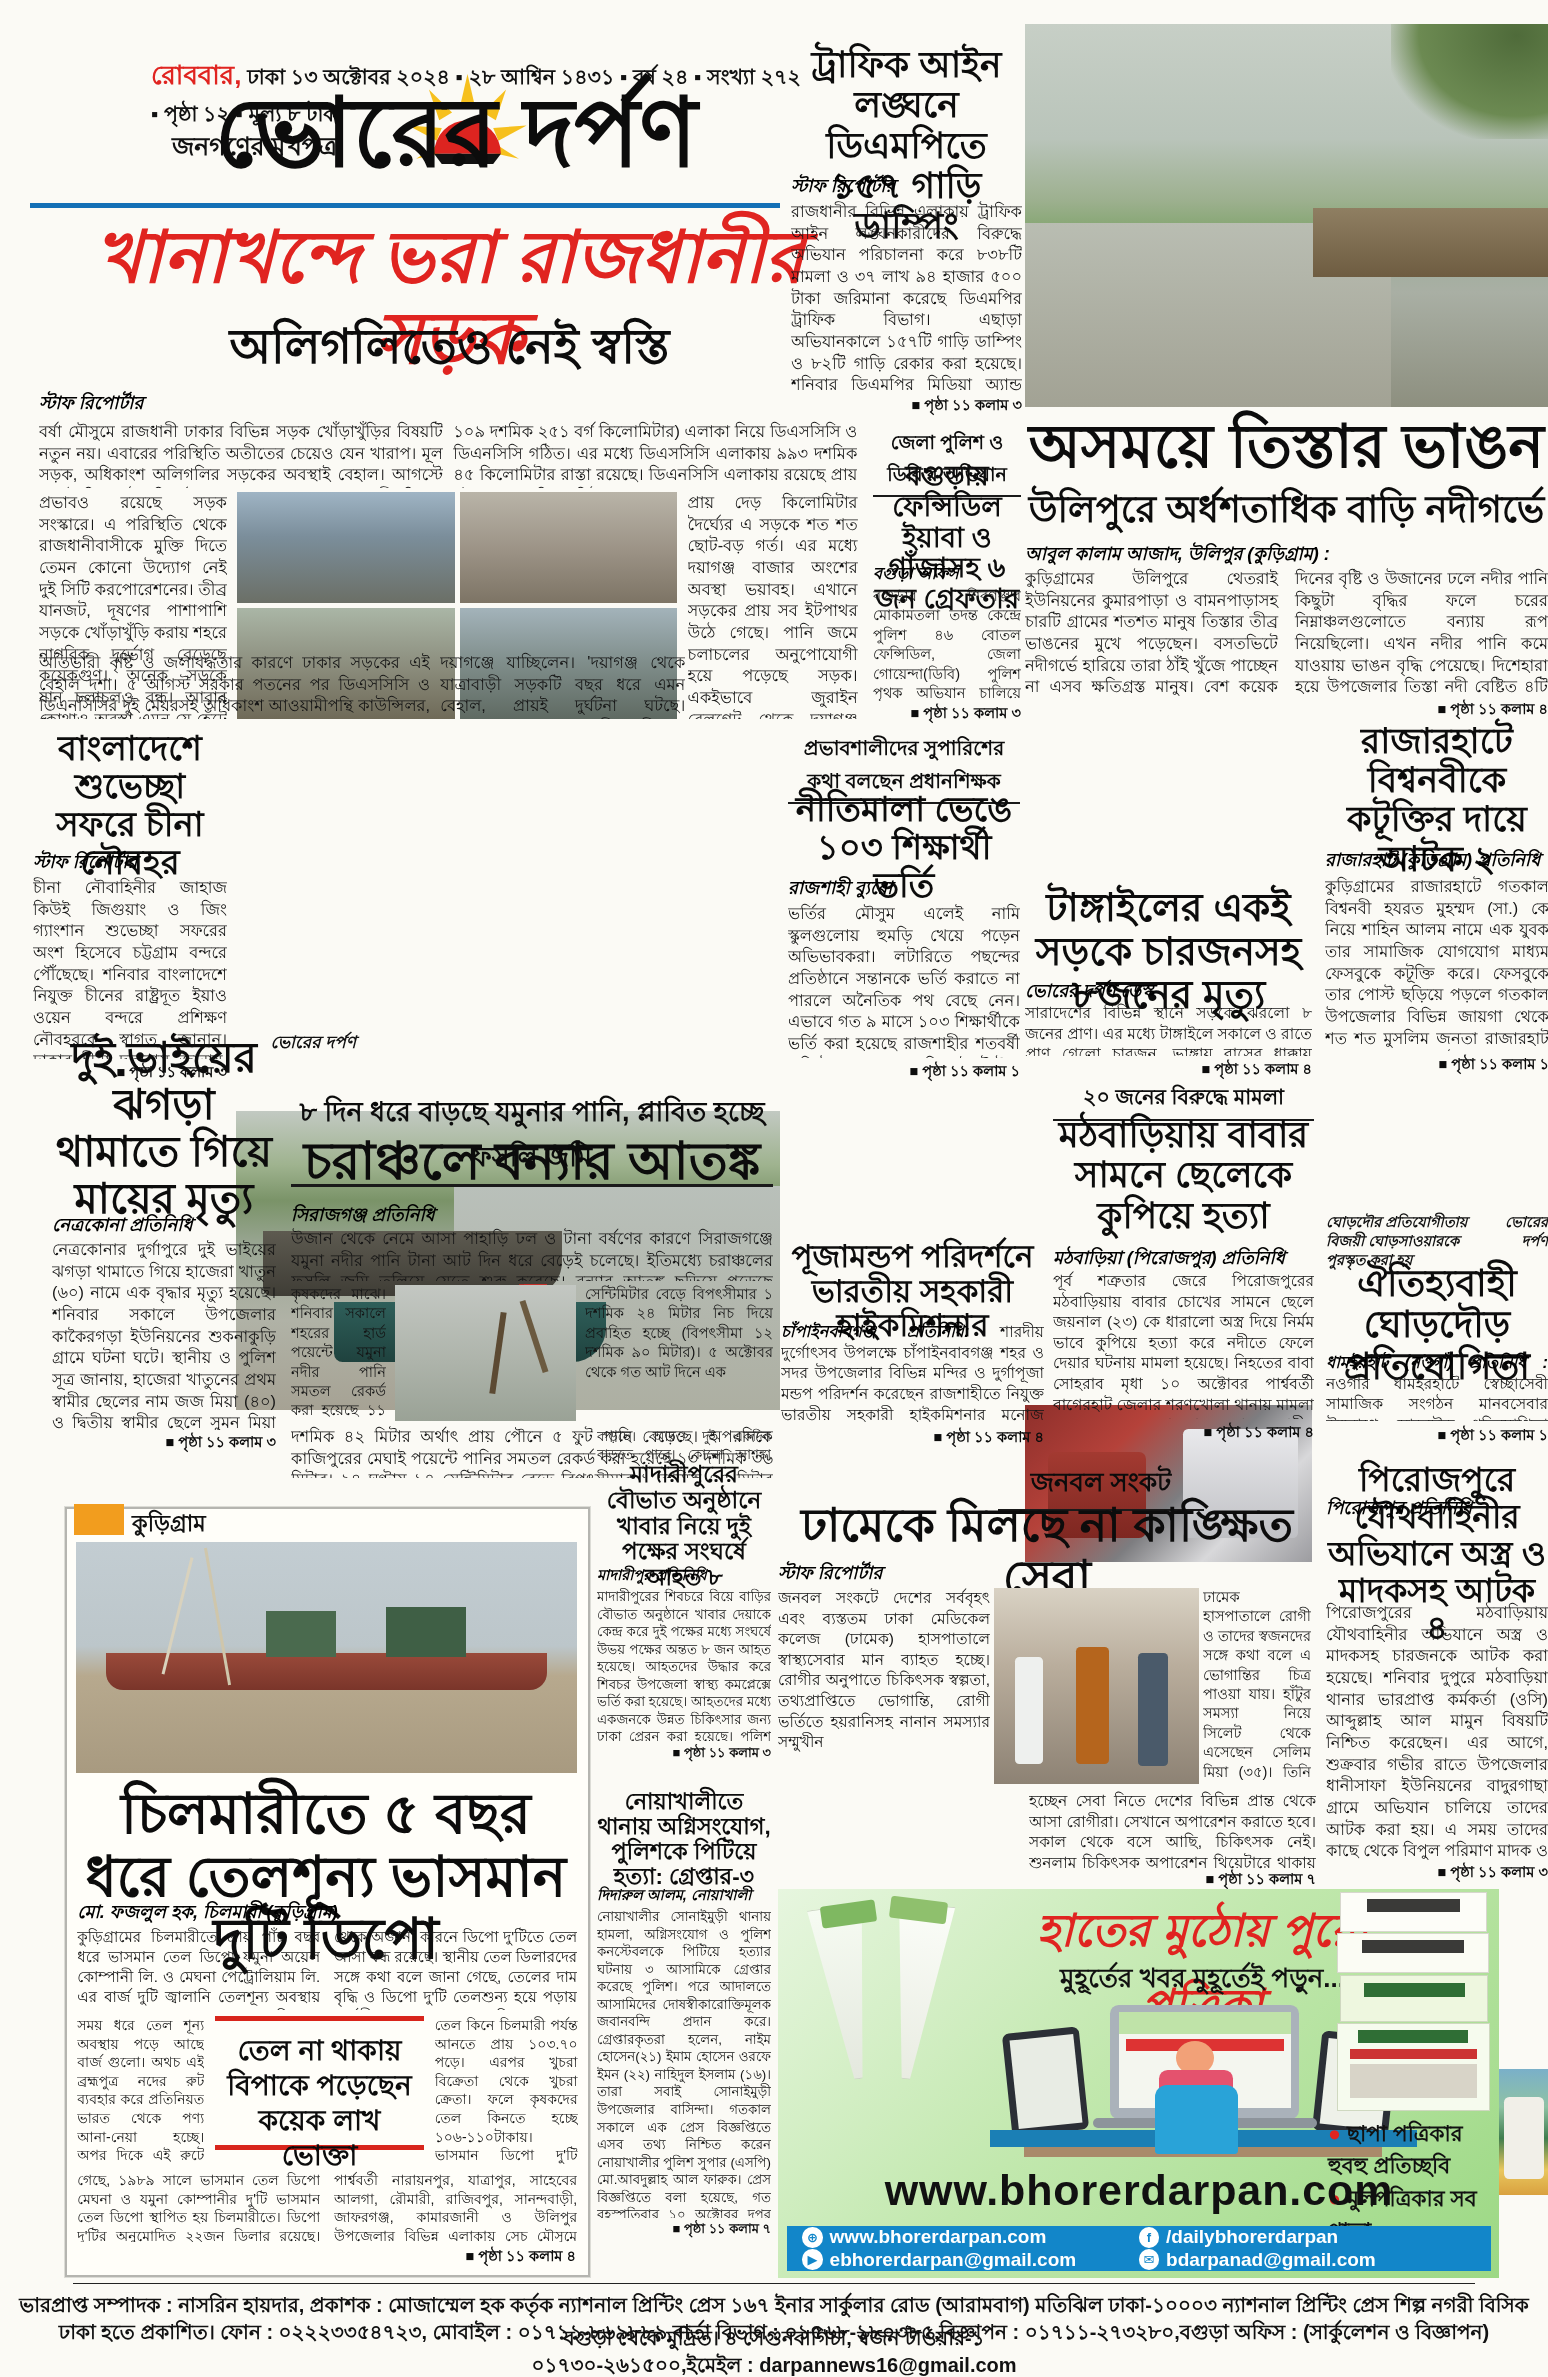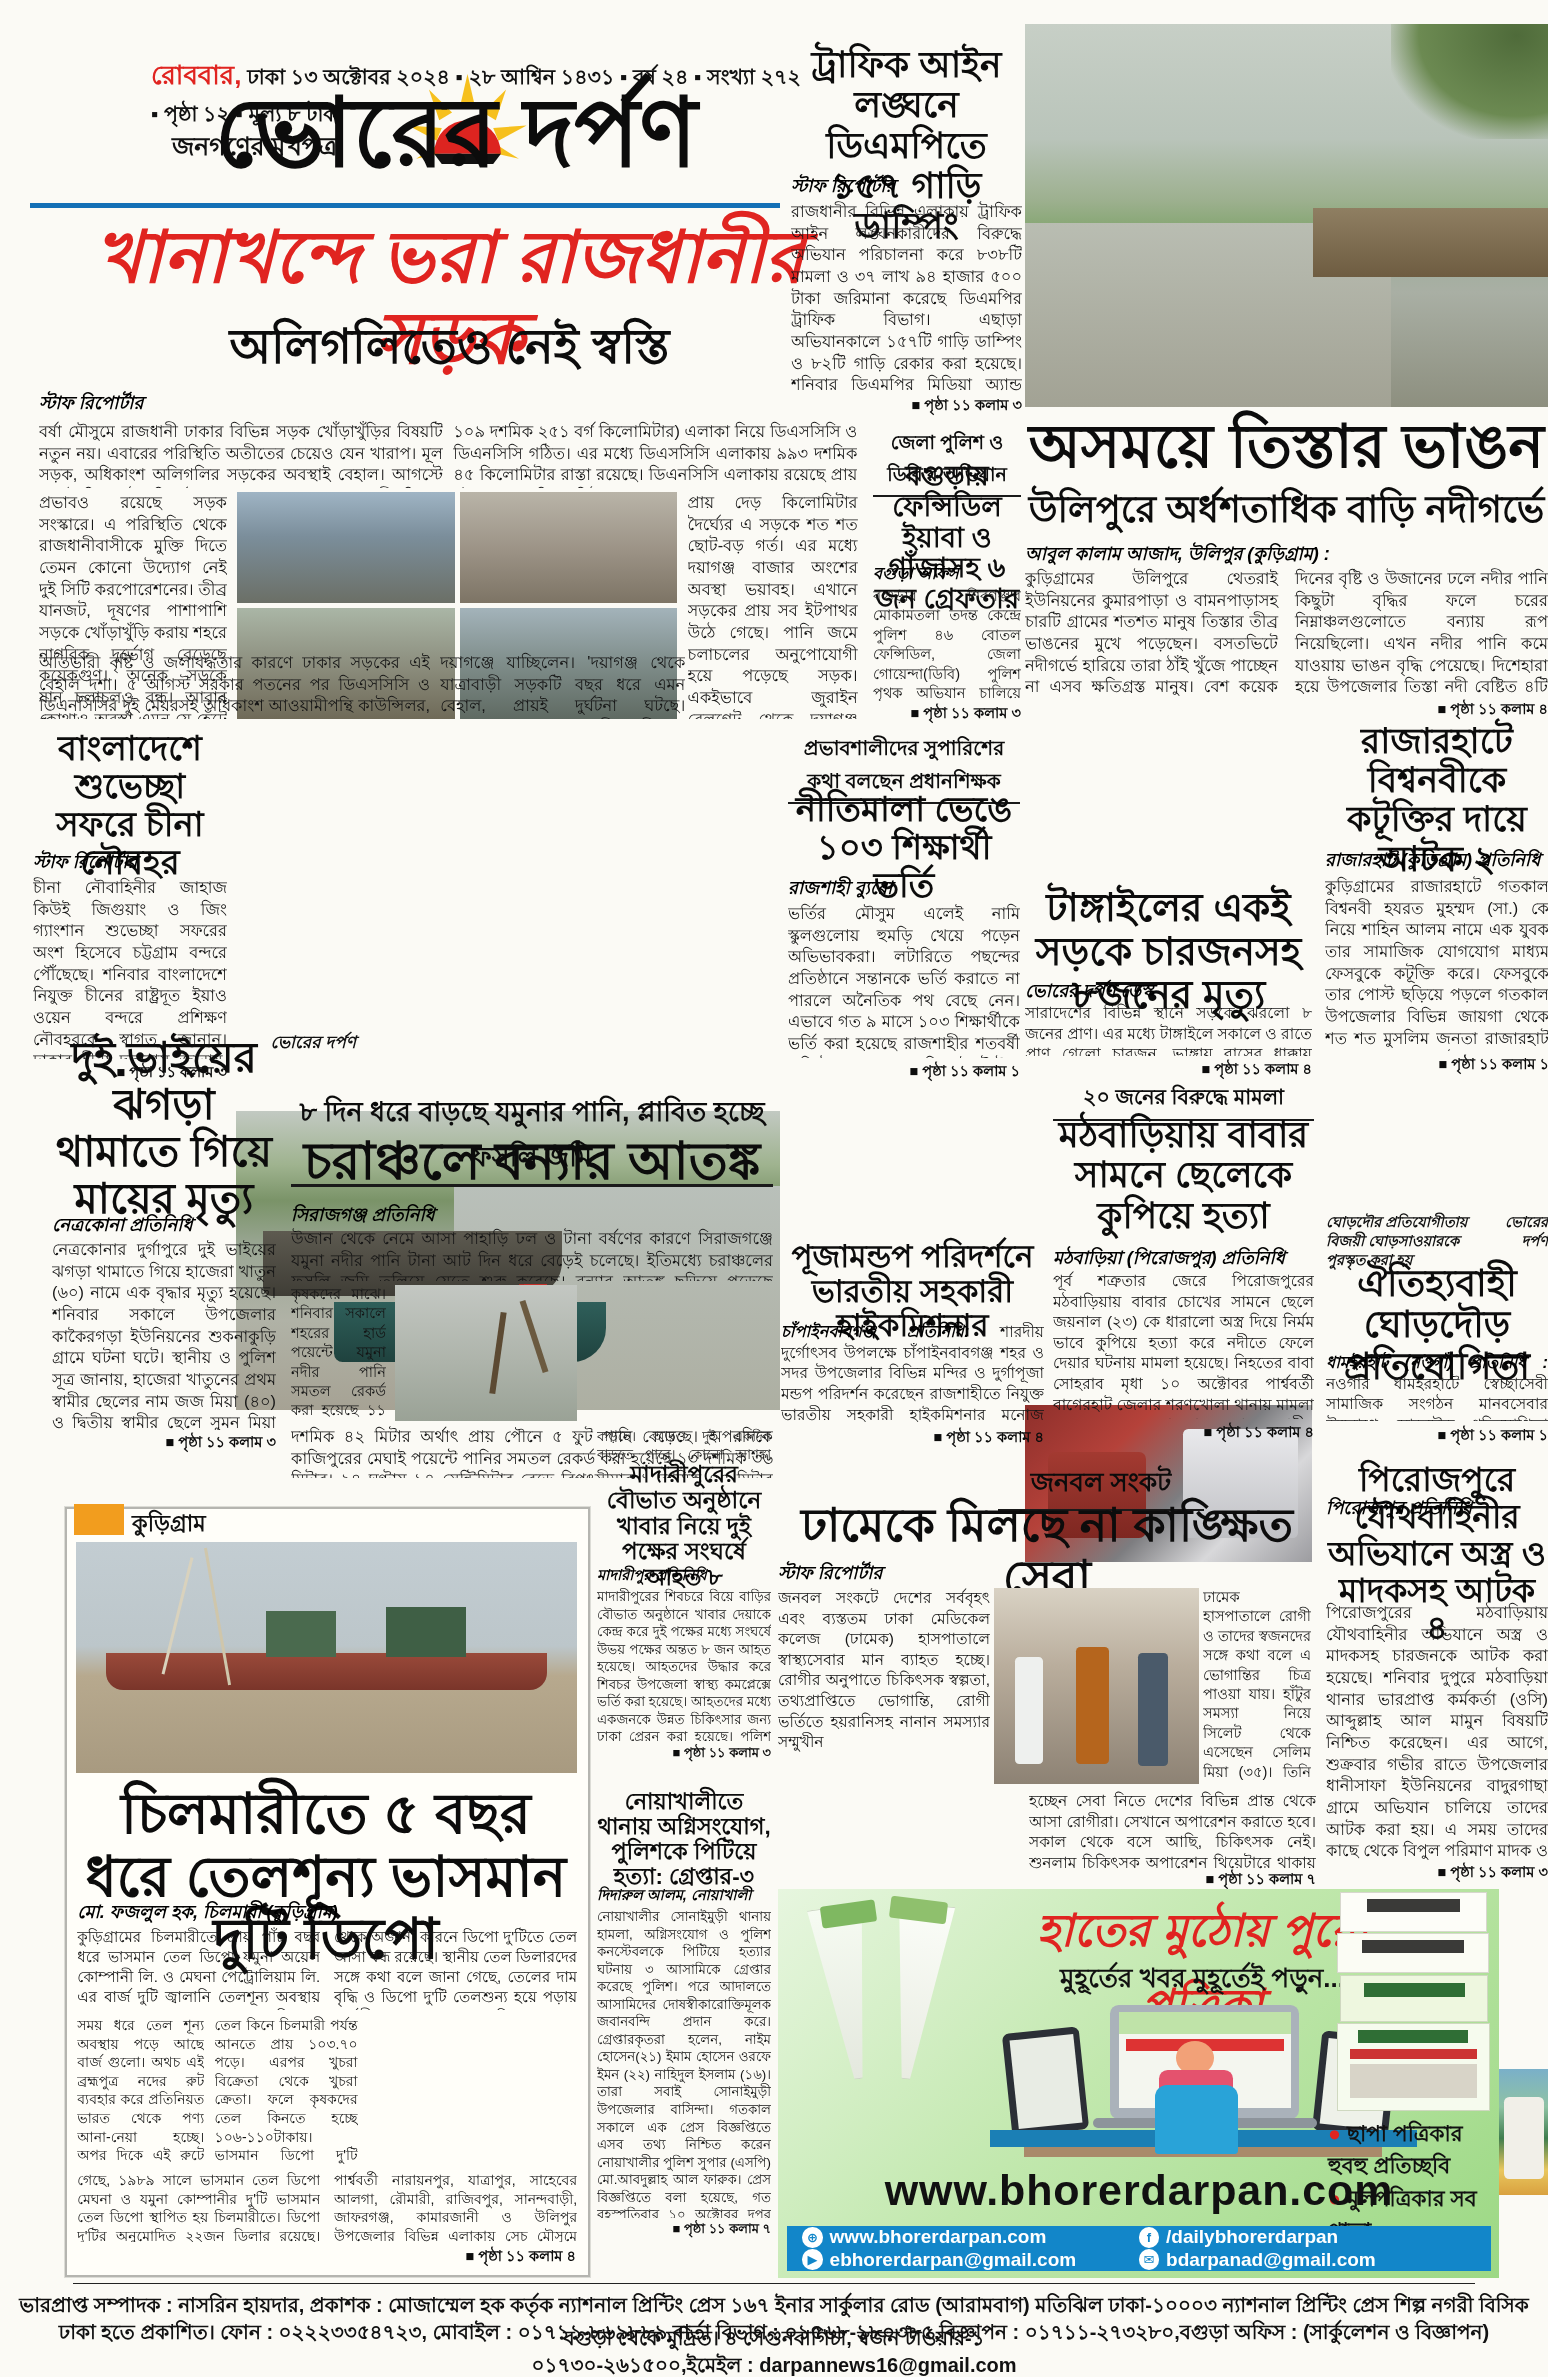--- a/index.html
+++ b/index.html
@@ -141,20 +141,21 @@
 <div class="abs kick" style="left:291px;top:1091px;width:482px;font-size:27px;border-bottom-width:3.4px">৮ দিন ধরে বাড়ছে যমুনার পানি, প্লাবিত হচ্ছে ফসলি জমি</div>
 <div class="abs hl" style="left:291px;top:1132px;width:482px;font-size:52px">চরাঞ্চলে বন্যার আতঙ্ক</div>
 <div class="abs by" style="left:291px;top:1201px">সিরাজগঞ্জ প্রতিনিধি</div>
 <div class="abs bd" style="left:291px;top:1228px;width:482px;height:53px">উজান থেকে নেমে আসা পাহাড়ি ঢল ও টানা বর্ষণের কারণে সিরাজগঞ্জে যমুনা নদীর পানি টানা আট দিন ধরে বেড়েই চলেছে। ইতিমধ্যে চরাঞ্চলের ফসলি জমি তলিয়ে যেতে শুরু করেছে। বন্যার আতঙ্ক ছড়িয়ে পড়েছে চরাঞ্চলের</div>
 <div class="abs row" style="left:291px;top:1285px;width:482px;height:136px;gap:8.6px">
   <div class="bd" style="width:95px;height:136px;font-size:14.6px">কৃষকদের মাঝে। শনিবার সকালে শহরের হার্ড পয়েন্টে যমুনা নদীর পানি সমতল রেকর্ড করা হয়েছে ১১ দশমিক ৬৬ মিটার। ২৪ ঘণ্টায় ১৪</div>
   <div class="ph" style="width:182px;height:136px;background:linear-gradient(180deg,#c3c7c2 0%,#aeb4ab 55%,#9aa296 100%)">
     <div class="abs" style="left:55%;top:20%;width:6px;height:60%;background:#5c4a33;transform:rotate(8deg)"></div>
     <div class="abs" style="left:75%;top:10%;width:6px;height:55%;background:#6b5a40;transform:rotate(-18deg)"></div>
   </div>
+  <div class="bd" style="width:188px;height:136px;font-size:14.6px">সেন্টিমিটার বেড়ে বিপৎসীমার ১ দশমিক ২৪ মিটার নিচ দিয়ে প্রবাহিত হচ্ছে (বিপৎসীমা ১২ দশমিক ৯০ মিটার)। ৫ অক্টোবর থেকে গত আট দিনে এক</div>
 </div>
 <div class="abs bd" style="left:291px;top:1426px;width:482px;height:52px">দশমিক ৪২ মিটার অর্থাৎ প্রায় পৌনে ৫ ফুট পানি বেড়েছে। অপরদিকে কাজিপুরের মেঘাই পয়েন্টে পানির সমতল রেকর্ড করা হয়েছে ১৩ দশমিক ৩৬ মিটার। ২৪ ঘণ্টায় ১৪ সেন্টিমিটার বেড়ে বিপৎসীমার ১ দশমিক ৪৪ মিটার নিচ</div>
 <div class="abs bd sm" style="left:597px;top:1428px;width:174px;height:34px">বাড়ছে। আরও দুই একদিন বাড়তে পারে। কোনো আশঙ্কা নেই।</div>
 
 <div class="abs ph" style="left:781px;top:1086px;width:263px;height:148px;background:
   linear-gradient(135deg,#7e6a5a 0%,#b08a6b 25%,#d8b07c 45%,#c76a6e 65%,#8f5a4f 100%)">
   <div class="abs" style="left:40%;top:45%;width:26%;height:40%;background:radial-gradient(circle at 50% 30%,#f0c24a,#e2806e 60%,#b9485a)"></div>
 </div>
 <div class="abs hl" style="left:781px;top:1240px;width:263px;font-size:31px">পূজামন্ডপ পরিদর্শনে ভারতীয় সহকারী হাইকমিশনার</div>
 <div class="abs bd" style="left:781px;top:1321px;width:263px;height:101px;font-size:15.5px">
@@ -228,20 +229,21 @@
     <div class="abs" style="left:28%;top:2%;width:3.4px;height:60%;background:#cfc6ab;transform:rotate(-10deg)"></div>
   </div>
   <div class="hl" style="position:absolute;left:6.9px;top:274px;width:504px;font-size:56px">চিলমারীতে ৫ বছর ধরে তেলশূন্য ভাসমান দুটি ডিপো</div>
   <div class="by" style="position:absolute;left:10.3px;top:389px">মো. ফজলুল হক, চিলমারী (কুড়িগ্রাম)</div>
   <div class="row" style="position:absolute;left:10.3px;top:418px;width:501px;height:83px;gap:13.8px">
     <div class="bd" style="width:243px;height:83px;font-size:15px">কুড়িগ্রামের চিলমারীতে প্রায় পাঁচ বছর ধরে ভাসমান তেল ডিপো যমুনা অয়েল কোম্পানী লি. ও মেঘনা পেট্রোলিয়াম লি. এর বার্জ দুটি জ্বালানি তেলশূন্য অবস্থায় পরে আছে। তেল না থাকায় বিপাকে পড়েছেন কয়েক লাখ ভোক্তা। খোঁজ নিয়ে জানা গেছে, ব্রহ্মপুত্র নদের নাব্যতা সংকট দেখিয়ে দীর্ঘ</div>
     <div class="bd" style="width:243px;height:83px;font-size:15px">থেকে অজানা কারনে ডিপো দু'টিতে তেল আসা বন্ধ রয়েছে। স্থানীয় তেল ডিলারদের সঙ্গে কথা বলে জানা গেছে, তেলের দাম বৃদ্ধি ও ডিপো দু'টি তেলশুন্য হয়ে পড়ায় পার্বতীপুর অথবা রংপুর ডিপো থেকে ১০১.৭০ টাকায় কিনে সড়কপথে তেল আনতে অতিরিক্ত পরিবহন, ঘাটতি ও লেবার খরচ প্রতি লিটারে প্রায় ২টাকা বেশী হয়। সব মিলে ডিলারদের</div>
   </div>
   <div class="row" style="position:absolute;left:10.3px;top:507px;width:501px;height:148px;gap:10.3px">
     <div class="bd" style="width:127px;height:148px;font-size:14px">সময় ধরে তেল শূন্য অবস্থায় পড়ে আছে বার্জ গুলো। অথচ এই ব্রহ্মপুত্র নদের রুট ব্যবহার করে প্রতিনিয়ত ভারত থেকে পণ্য আনা-নেয়া হচ্ছে। অপর দিকে এই রুটে চলাচল করছে ফেরি। দায়িত্বশীল মাধ্যমে জানা</div>
+    <div class="insetbox" style="width:203px;height:100px">তেল না থাকায় বিপাকে পড়েছেন কয়েক লাখ ভোক্তা</div>
     <div class="bd" style="width:143px;height:148px;font-size:14px">তেল কিনে চিলমারী পর্যন্ত আনতে প্রায় ১০৩.৭০ পড়ে। এরপর খুচরা বিক্রেতা থেকে খুচরা ক্রেতা। ফলে কৃষকদের তেল কিনতে হচ্ছে ১০৬-১১০টাকায়। ভাসমান ডিপো দু'টি উপজেলার জ্বালানী তেলের চাহিদা মিটানোর পর</div>
   </div>
   <div class="row" style="position:absolute;left:10.3px;top:662px;width:501px;height:71px;gap:13.8px">
     <div class="bd" style="width:243px;height:71px;font-size:14px">গেছে, ১৯৮৯ সালে ভাসমান তেল ডিপো মেঘনা ও যমুনা কোম্পানীর দু'টি ভাসমান তেল ডিপো স্থাপিত হয় চিলমারীতে। ডিপো দু'টির অনুমোদিত ২২জন ডিলার রয়েছে। এদিকে এই তেল ডিপো থেকে কুড়িগ্রাম, গাইবান্ধা, জামালপুর ও লালমনিরহাট জেলার কয়েকটি উপজেলায় জ্বালানী তেল সরবরাহ হত। ২০২০ সালের ৮ জানুয়ারি যমুনা অয়েল কোম্পানী লিঃ ও ২২ ফেব্রুয়ারী তারিখে মেঘনা পেট্রোলিয়াম লিমিটেডের তেল শেষ হয়ে যাওয়ার পর</div>
     <div class="bd" style="width:243px;height:71px;font-size:14px">পার্শ্ববর্তী নারায়নপুর, যাত্রাপুর, সাহেবের আলগা, রৌমারী, রাজিবপুর, সানন্দবাড়ী, জাফরগঞ্জ, কামারজানী ও উলিপুর উপজেলার বিভিন্ন এলাকায় সেচ মৌসুমে ভাসমান তেল ডিপো থেকে প্রতিদিনের তেলের চাহিদা প্রায় ৭৫০ব্যারেল বা ১লাখ ৫০হাজার লিটার এবং ব্রহ্মপুত্র নদে চালিত নৌকা,ড্রেজার মেশিন,জমি চাষের ট্রাক্টর,বিভিন্ন ব্যবসায় প্রতিষ্ঠানে চালিত জেনারেটর,মাহেন্দ্র গাড়ী,নছিমন-করিমনসহ বিভিন্ন যন্ত্র চালনার জন্য</div>
   </div>
   <div class="jl" style="position:absolute;right:12px;top:736px;width:258px">■ পৃষ্ঠা ১১ কলাম ৪</div>
 </div>
 
 <div class="abs" style="left:778px;top:1889px;width:721px;height:389px;background:linear-gradient(135deg,#e7f6df 0%,#c2e8ae 45%,#9cd884 100%)">

